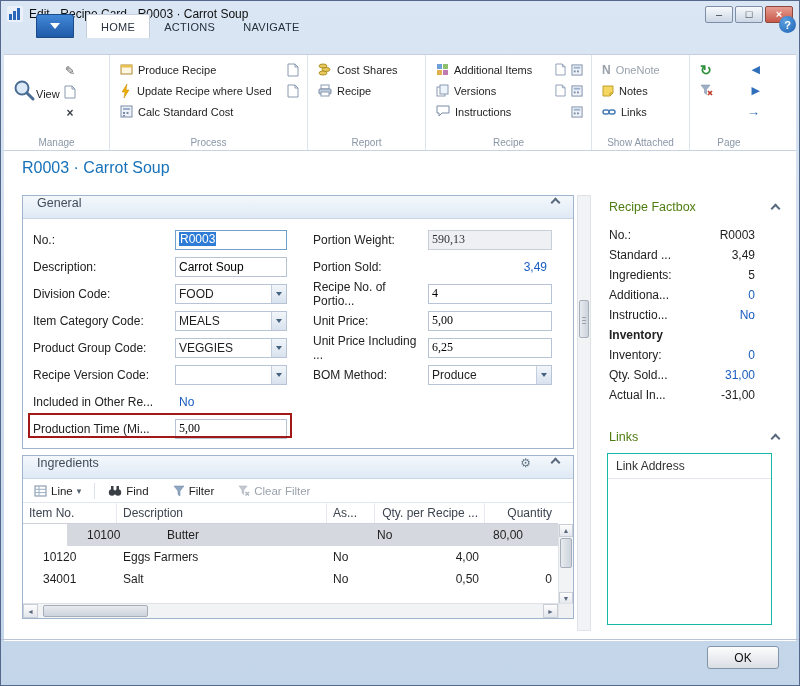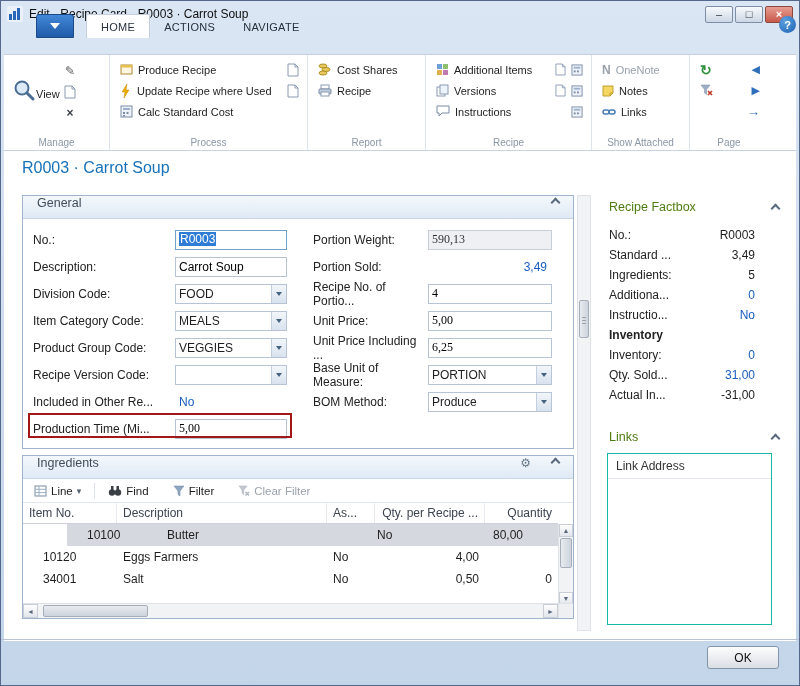--- a/index.html
+++ b/index.html
@@ -477,29 +477,20 @@
           <span class="lbl">Recipe No. of Portio...</span>
           <input class="tb num" value="4" style="">
         </div>
         <div class="fld">
           <span class="lbl">Unit Price:</span>
           <input class="tb num" value="5,00" style="">
         </div>
         <div class="fld">
           <span class="lbl">Unit Price Including ...</span>
           <input class="tb num" value="6,25" style="">
-        </div>
-        <div class="fld">
-          <span class="lbl">Base Unit of Measure:</span>
-          <span class="combo">
-            <span class="cval">PORTION</span>
-            <span class="cbtn">
-                <span class="tri"></span>
-              </span>
-          </span>
         </div>
         <div class="fld">
           <span class="lbl">BOM Method:</span>
           <span class="combo">
             <span class="cval">Produce</span>
             <span class="cbtn">
                 <span class="tri"></span>
               </span>
           </span>
         </div>

